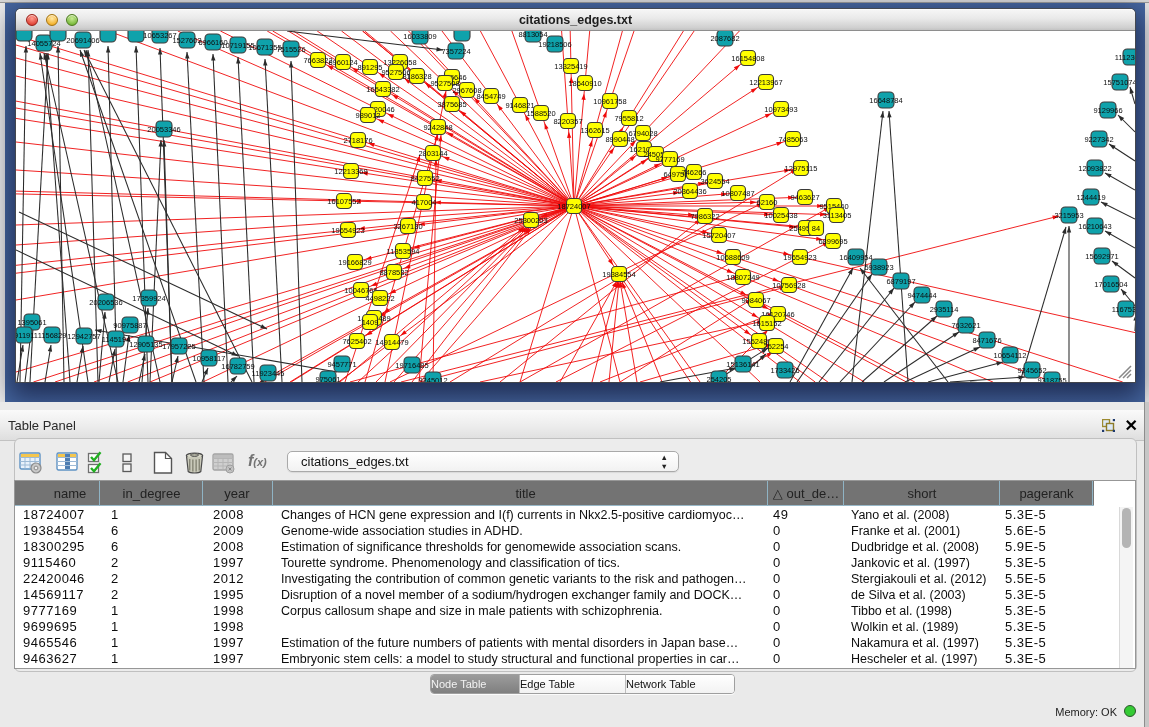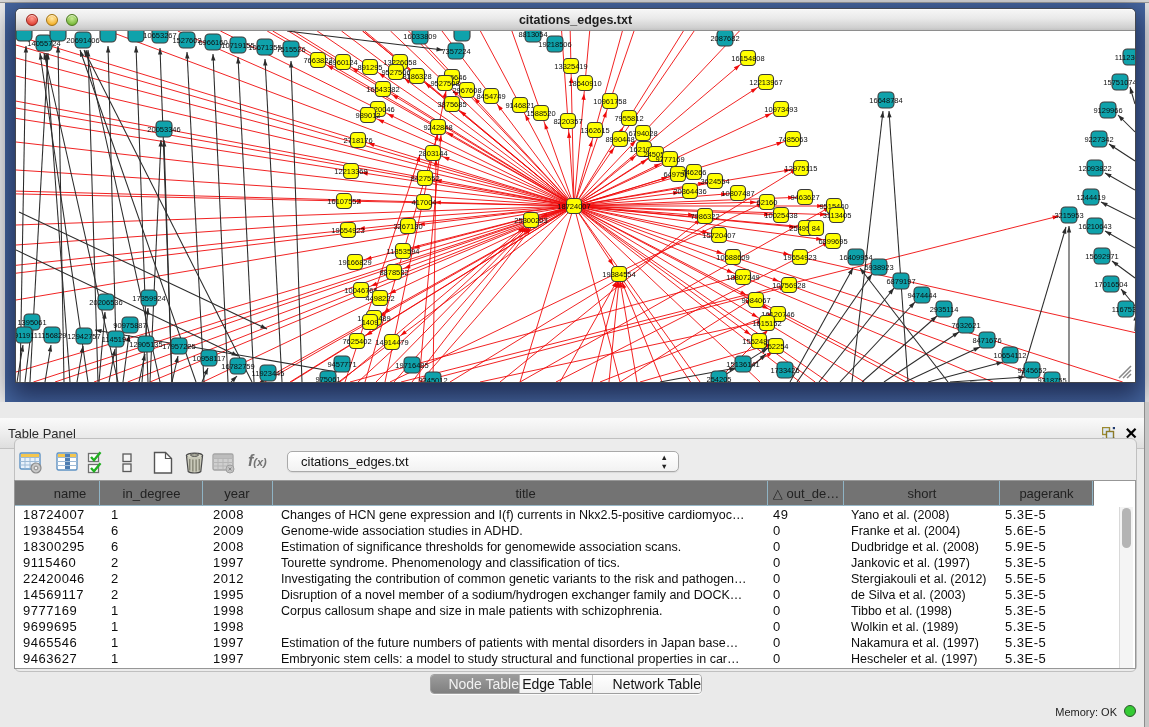--- a/index.html
+++ b/index.html
@@ -13,21 +13,21 @@
 #tbar{position:absolute;left:0;top:0;width:1119px;height:22px;border-radius:5px 5px 0 0;
   background:linear-gradient(#f7f7f7,#e9e9e9 45%,#d0d0d0 88%,#c3c3c3);
   border-bottom:1px solid #8e8e8e;box-shadow:inset 0 1px 0 #fdfdfd}
 #tbar .t{position:absolute;left:0;right:0;top:4px;text-align:center;font-size:12.5px;font-weight:bold;color:#1d1d1d}
 .tl{position:absolute;top:5px;width:12px;height:12px;border-radius:50%;box-shadow:inset 0 1px 1px rgba(255,255,255,.7)}
 #b1{left:10px;background:radial-gradient(circle at 50% 35%,#ff9d90,#e2473a 70%,#b5281e);border:1px solid #9a2018}
 #b2{left:30px;background:radial-gradient(circle at 50% 35%,#ffe9a8,#f4b430 70%,#cf8d14);border:1px solid #a5740f}
 #b3{left:50px;background:radial-gradient(circle at 50% 35%,#c8eb94,#7cbc3e 70%,#588f22);border:1px solid #4c7a1e}
 #canvas{position:absolute;left:0;top:22px;width:1119px;height:351px;background:#fff;overflow:hidden}
 #panel{position:absolute;left:0;top:402px;width:1149px;height:325px;background:#eaeaea}
-#phead{position:absolute;left:0;top:16px;width:1149px;height:31px;
+#phead{position:absolute;left:0;top:8px;width:1149px;height:31px;
   background:linear-gradient(#fafafa,#ececec 55%,#dedede);border-bottom:1px solid #c2c2c2}
 #phead .t{position:absolute;left:8px;top:8px;font-size:13px;color:#2a2a2a}
 #pclose{position:absolute;right:11px;top:6px;font-size:16px;font-weight:900;color:#000}
 #pfloat{position:absolute;right:34px;top:9px;width:13px;height:13px}
 #toolbar{position:absolute;left:0;top:31px;width:1149px;height:49px}
 #pbox{position:absolute;left:14px;top:36px;width:1123px;height:234px;border:1px solid #c0c0c0;border-radius:6px;background:#ececec}
 #combo{position:absolute;left:287px;top:18px;width:392px;height:21px;background:linear-gradient(#fff,#f2f2f2);
   border:1px solid #a9a9a9;border-radius:5px;box-shadow:0 1px 1px rgba(0,0,0,.08)}
 #combo .t{position:absolute;left:13px;top:2px;font-size:13px;color:#111}
 #combo .ar{position:absolute;right:10px;top:2px;font-size:7.5px;color:#222;line-height:8.5px;text-align:center}
@@ -38,21 +38,21 @@
 #tbody{position:absolute;left:0;top:26px;width:1104px;height:162px;overflow:hidden;font-size:13px;color:#0d0d0d}
 .tr{position:relative;width:1104px;height:16px;white-space:nowrap}
 .tr div{position:absolute;top:0;height:16px;line-height:16px;overflow:hidden}
 .c0{left:8px;width:92px;letter-spacing:.5px}.c1{left:96px;width:96px;letter-spacing:.5px}.c2{left:198px;width:80px;letter-spacing:.5px}
 .c3{left:266px;width:489px;font-size:12.5px}.c4{left:758px;width:74px;letter-spacing:.5px}.c5{left:836px;width:152px;font-size:12.5px}
 .c6{left:990px;width:100px;letter-spacing:.5px}
 #vsb{position:absolute;right:2px;top:26px;width:14px;height:161px;background:#f4f4f4;border-left:1px solid #d9d9d9}
 #vsb .th2{position:absolute;left:2px;top:1px;width:9px;height:40px;border-radius:5px;background:#b4b4b4}
 #tabs{position:absolute;left:430px;top:272px;height:20px;border:1px solid #9f9f9f;border-radius:4px;
   display:flex;overflow:hidden;background:#fff;box-shadow:0 1px 0 rgba(255,255,255,.8)}
-#tabs div{height:20px;line-height:19px;font-size:14px;text-align:right;color:#141414;background:linear-gradient(#fff,#f1f1f1);box-sizing:border-box}
+#tabs div{height:20px;line-height:19px;font-size:11px;text-align:left;color:#141414;background:linear-gradient(#fff,#f1f1f1);box-sizing:border-box}
 #tabs .sel{background:linear-gradient(#9c9c9c,#7c7c7c);color:#f2f2f2}
 #tabs .mid{border-left:1px solid #bdbdbd;border-right:1px solid #bdbdbd}
 #status{position:absolute;right:0;bottom:0;width:1018px;height:30px}
 #status .t{position:absolute;right:32px;top:9px;font-size:11px;color:#222}
 #status .dot{position:absolute;right:13px;top:8px;width:12px;height:12px;border-radius:50%;
   background:#35cb35;border:1.5px solid #2c552c}
 #redge{position:absolute;right:0;top:402px;width:5px;height:325px;background:#c6c6c6;border-left:1px solid #8d8d8d}
 </style></head><body>
 <div id="root">
   <div id="topstrip"></div>
@@ -788,21 +788,21 @@
             <div class="c4">49</div>
             <div class="c5">Yano et al. (2008)</div>
             <div class="c6">5.3E‑5</div>
           </div>
           <div class="tr">
             <div class="c0">19384554</div>
             <div class="c1">6</div>
             <div class="c2">2009</div>
             <div class="c3">Genome‑wide association studies in ADHD.</div>
             <div class="c4">0</div>
-            <div class="c5">Franke et al. (2004)</div>
+            <div class="c5">Franke et al. (2001)</div>
             <div class="c6">5.6E‑5</div>
           </div>
           <div class="tr">
             <div class="c0">18300295</div>
             <div class="c1">6</div>
             <div class="c2">2008</div>
             <div class="c3">Estimation of significance thresholds for genomewide association scans.</div>
             <div class="c4">0</div>
             <div class="c5">Dudbridge et al. (2008)</div>
             <div class="c6">5.9E‑5</div>
@@ -869,21 +869,21 @@
             <div class="c5">Hescheler et al. (1997)</div>
             <div class="c6">5.3E‑5</div>
           </div>
         </div>
       <div id="vsb">
           <div class="th2"></div>
         </div>
     </div>
     <div id="tabs">
         <div class="sel" style="width:88px">Node Table</div>
-        <div class="mid" style="width:74px">Edge Table</div>
+        <div class="mid" style="width:107px">Edge Table</div>
         <div style="width:108px">Network Table</div>
       </div>
     <div id="status">
         <div class="t">Memory: OK</div>
         <div class="dot"></div>
       </div>
   </div>
   <div id="redge"></div>
 </div>
 </body></html>

